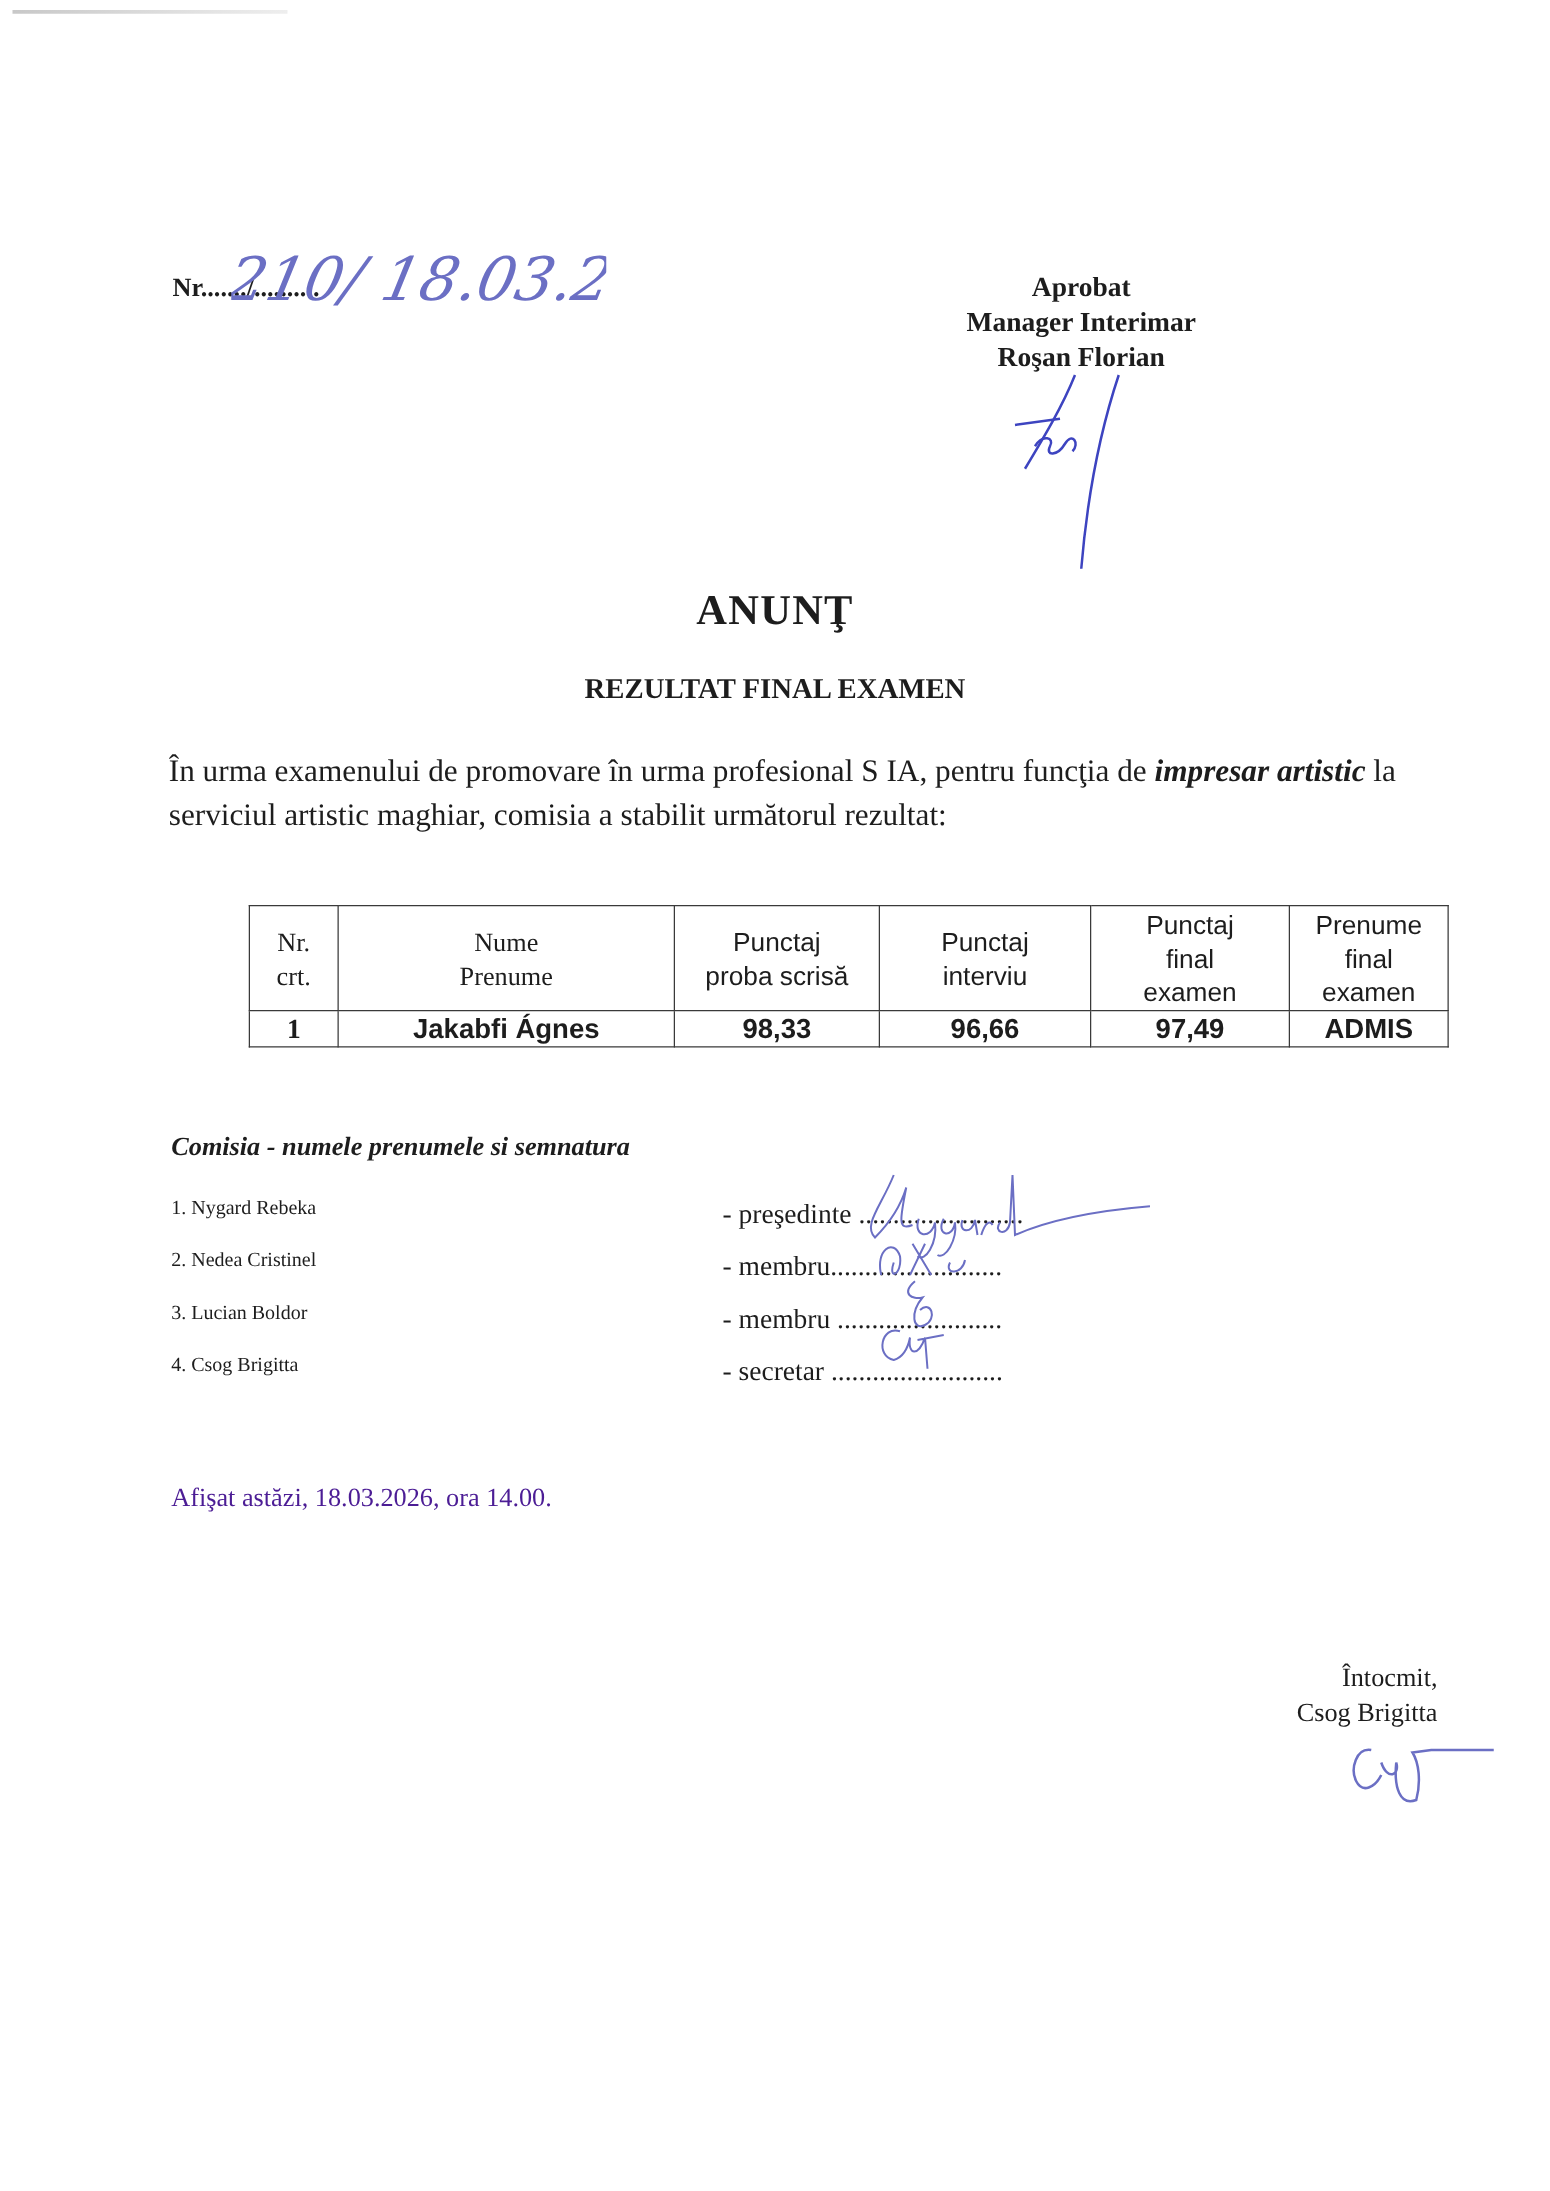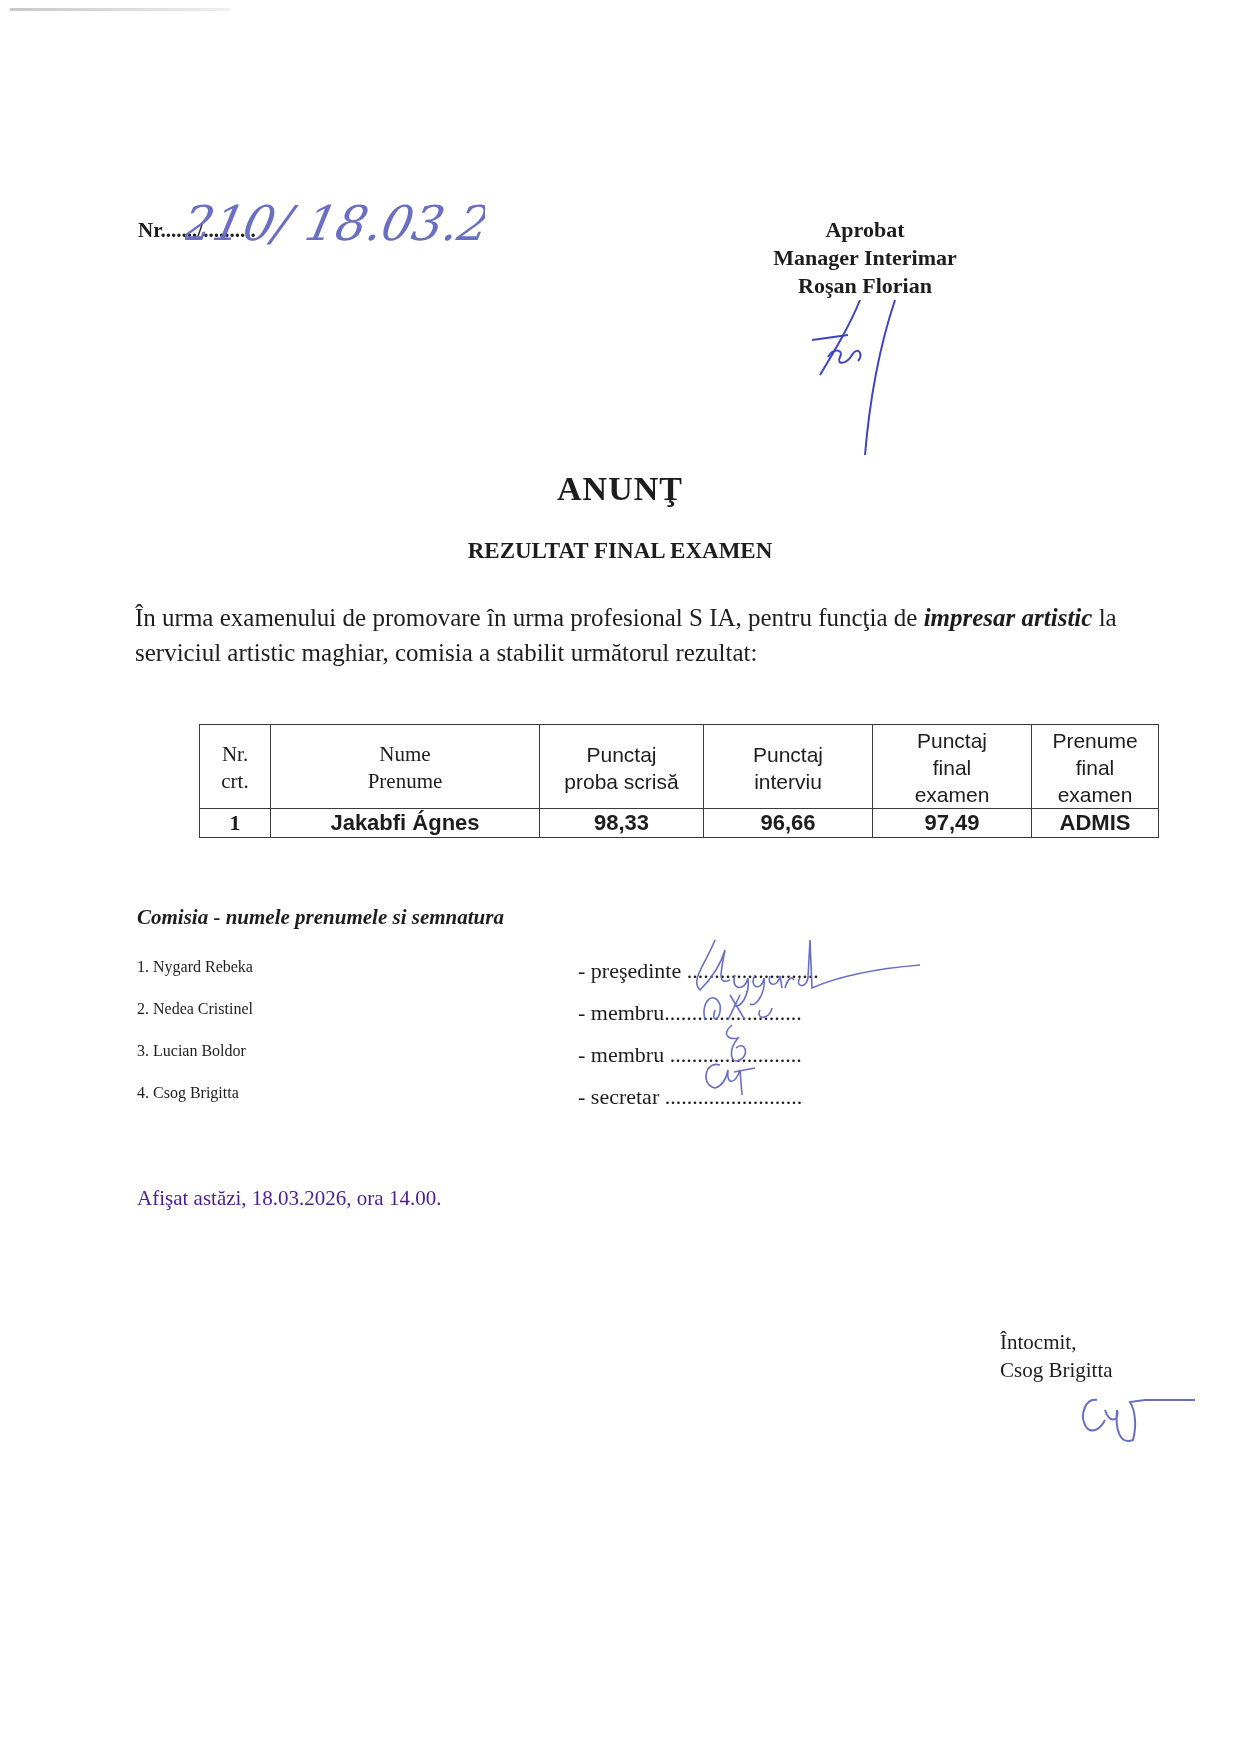--- a/index.html
+++ b/index.html
@@ -34,21 +34,21 @@
   .th-narrow { font-family: "Liberation Sans Narrow", "Liberation Sans", sans-serif; }
   td.first { text-align: left; padding-left: 10px; }
 
   .comm-title { left: 137px; top: 905px; font-size: 21px; font-weight: bold; font-style: italic; }
   .member { left: 137px; font-size: 16px; }
   .role { left: 578px; font-size: 22px; }
   .sig-committee { left: 660px; top: 920px; width: 330px; height: 200px; }
 
   .posted { left: 137px; top: 1186px; font-size: 21px; color: #4c1d95; }
 
-  .prep { left: 1000px; top: 1328px; width: 150px; font-size: 21px; line-height: 28px; }
+  .prep { left: 1000px; top: 1328px; width: 150px; text-align: right; font-size: 21px; line-height: 28px; }
   .sig-prep { left: 1075px; top: 1390px; width: 130px; height: 60px; }
 </style>
 </head>
 <body>
 
 <div class="scan-edge"></div>
 
 <div class="abs nr">Nr......./..........</div>
 <svg class="abs nr-hand" viewBox="0 0 300 110">
   <text x="10" y="72" font-family="DejaVu Serif, serif" font-style="italic" font-size="48" fill="#6b6fc4" transform="skewX(-12)">210/ 18.03.26</text>

